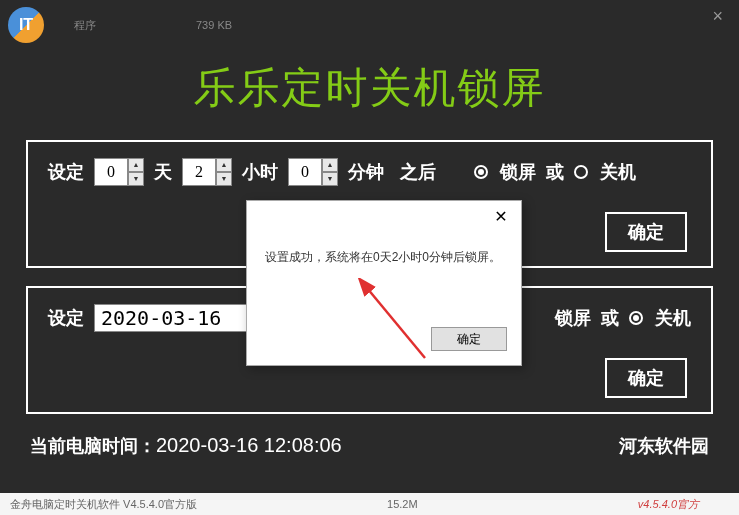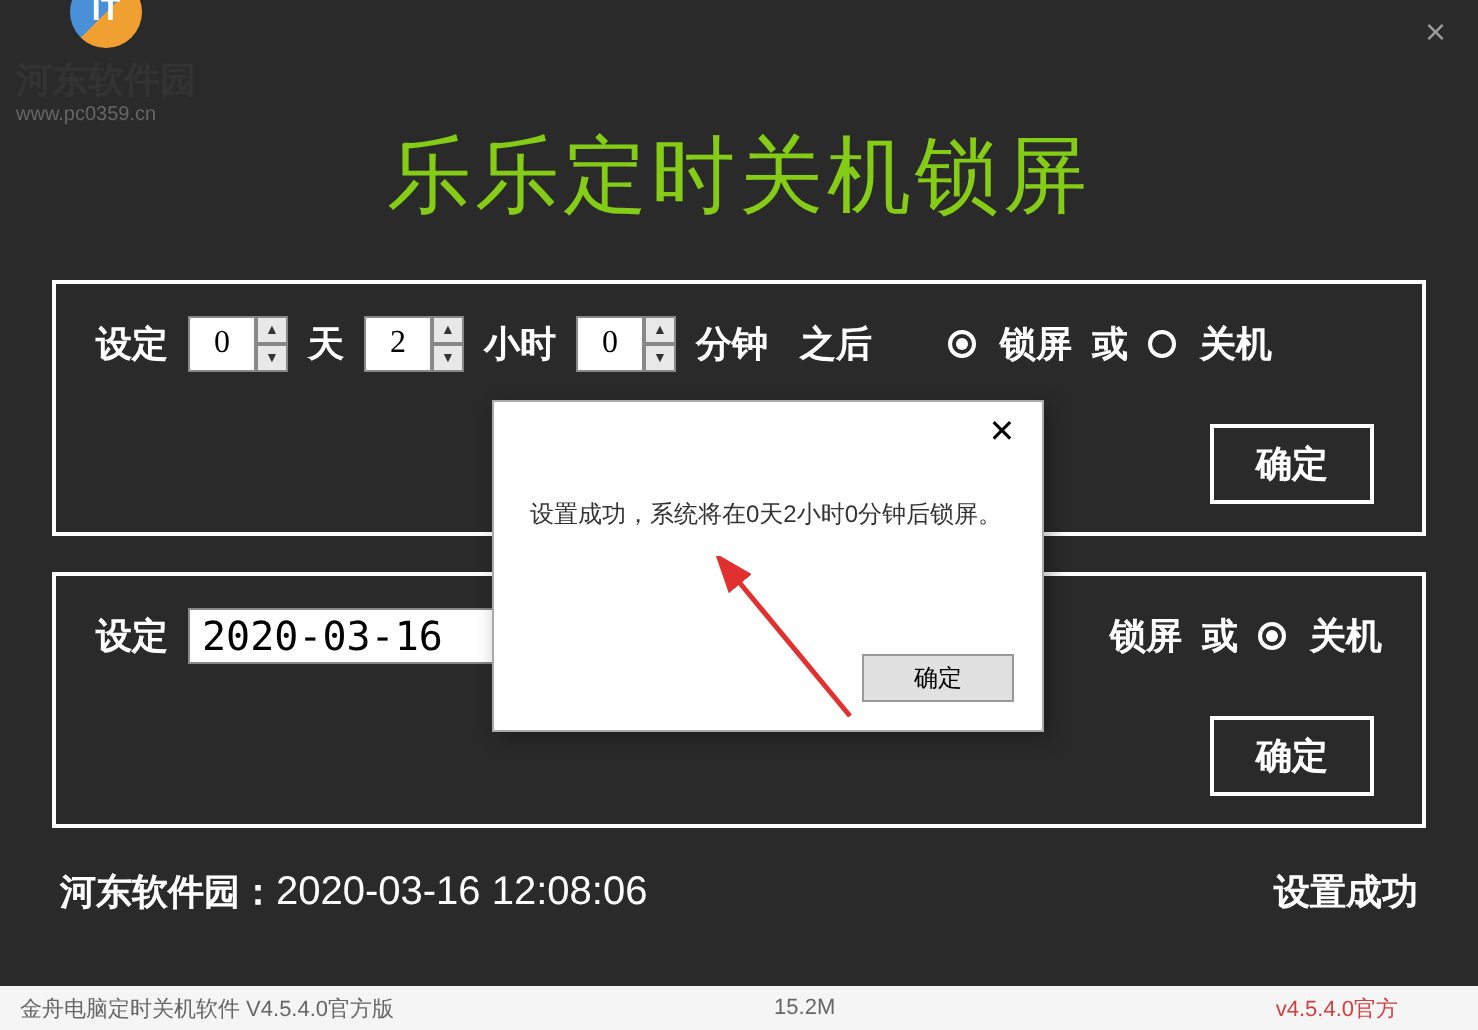--- a/index.html
+++ b/index.html
@@ -176,21 +176,21 @@
       right: 0;
       height: 22px;
       background: #f5f5f5;
       display: flex;
       align-items: center;
       padding: 0 10px;
       font-size: 11px;
       color: #666;
       gap: 20px;
     }
-    .bottom-strip .v { color: #d04040; margin-left: auto; margin-right: 30px;}
+    .bottom-strip .v { color: #d04040; margin-left: auto; margin-right: 30px; font-style: italic;}
     .bottom-strip .mid { margin-left: 170px; }
     
     .modal {
       position: absolute;
       left: 246px;
       top: 200px;
       width: 276px;
       height: 166px;
       background: #fff;
       border: 1px solid #aaa;
@@ -233,26 +233,26 @@
       pointer-events: none;
     }
     .help-link { cursor: pointer; }
   </style>
 </head>
 <body>
 
 <div class="titlebar">
   <div class="logo-area">
     <span class="logo-icon">IT</span>
-    <div>
-      <div class="logo-text">河东软件园</div>
-      <div class="logo-sub">www.pc0359.cn</div>
+  </div>
+  <div class="file-info">
+    <div class="file-row">
+      <span>程序</span>
+      <span style="margin-left:80px">739 KB</span>
     </div>
-  </div>
-  <div class="file-info">
   </div>
   <div class="close-x">×</div>
 </div>
 
 <div class="title-main">乐乐定时关机锁屏</div>
 
 <div class="panel panel1">
   <div class="row">
     <span>设定</span>
     <span class="spinner">
@@ -304,23 +304,23 @@
     <span class="radio selected">
         <span class="dot"></span>
       </span>
     <span>关机</span>
   </div>
   <div class="confirm-btn">确定</div>
 </div>
 
 <div class="footer">
   <div>
-    <span>河东软件园：</span><span class="footer-time">2020-03-16 12:08:06</span>
-  </div>
-  <span class="help-link">设置成功</span>
+    <span>当前电脑时间：</span><span class="footer-time">2020-03-16 12:08:06</span>
+  </div>
+  <span class="help-link">河东软件园</span>
 </div>
 
 <div class="bottom-strip">
   <span>金舟电脑定时关机软件 V4.5.4.0官方版</span>
   <span class="mid">15.2M</span>
   <span class="v">v4.5.4.0官方</span>
 </div>
 
 <div class="modal">
   <div class="modal-title">

